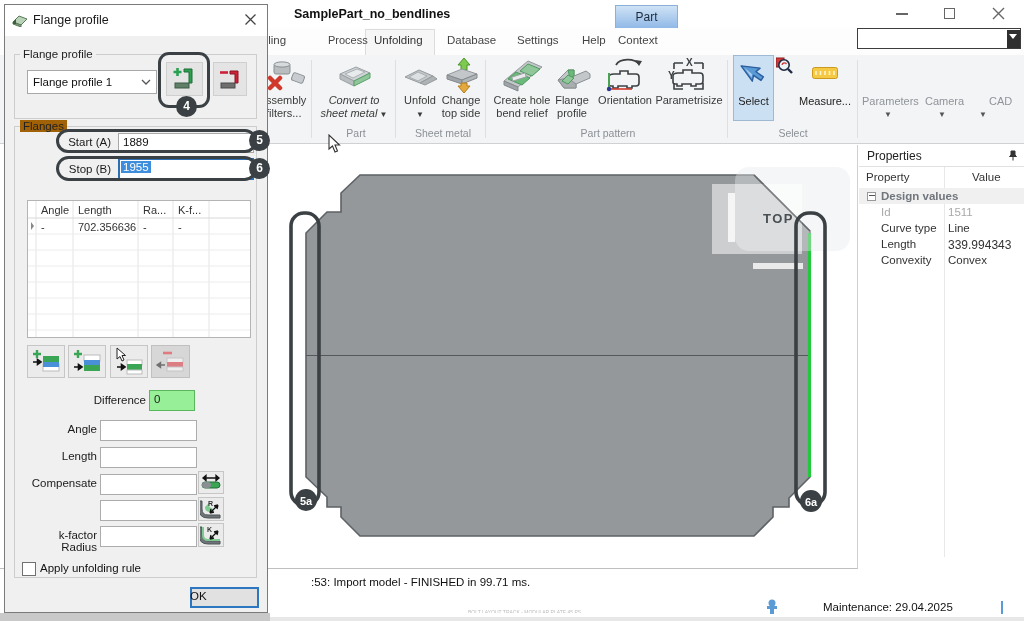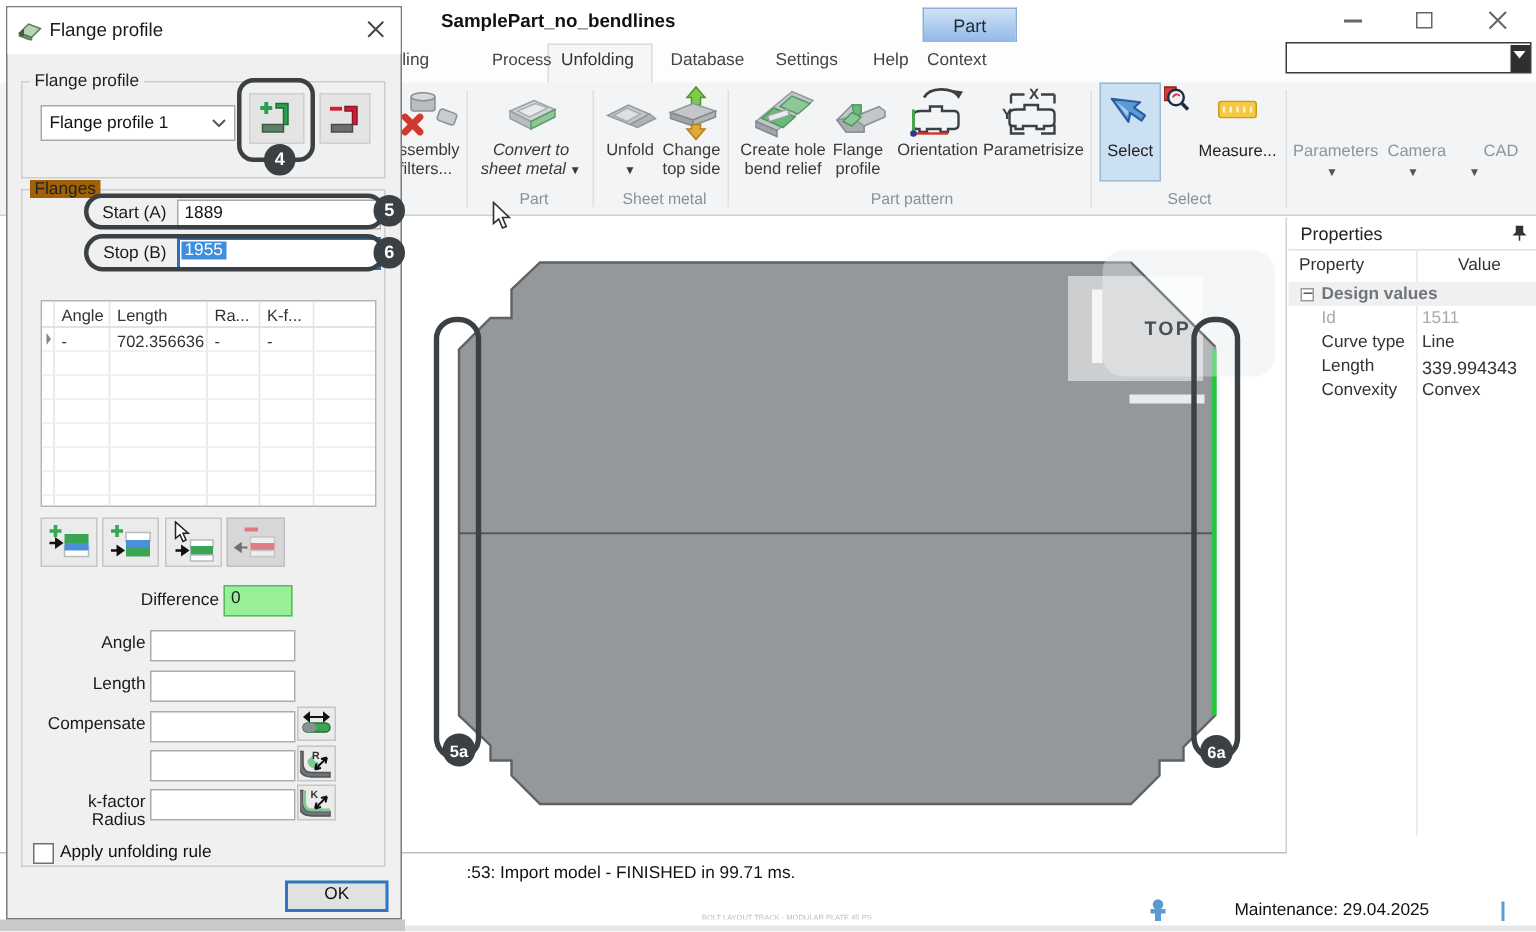--- a/index.html
+++ b/index.html
@@ -360,13 +360,13 @@
   <path d="M2 2 v8 q0 6 6 6 h12 v3 h-12 q-9 0 -9 -9 v-8 z" fill="#6e7478" stroke="#4e5457"></path>
   <path d="M4 2 v8 q0 4 4 4 h12 v2 h-12 q-6 0 -6 -6 v-8 z" fill="#7ec98f"></path>
   <text x="7" y="7" font-size="7" font-weight="bold" fill="#333" font-family="Liberation Sans">K</text>
   <path d="M18 6 L10 14 M18 6 l-4 1 M18 6 l-1 4 M10 14 l4 -1 M10 14 l1 -4" stroke="#111" stroke-width="1.3" fill="none"></path>
 </svg>
 
 <div class="abs" style="left:22px;top:562px;width:14px;height:14px;background:#fff;border:1px solid #707070;box-sizing:border-box;z-index:42;"></div>
 <div class="abs" style="left:40px;top:562px;font-size:11.5px;color:#111;z-index:42;">Apply unfolding rule</div>
 
 <div class="abs" style="left:190px;top:587px;width:69px;height:21px;background:#e1e1e1;border:2px solid #2d77c0;box-sizing:border-box;z-index:42;"></div>
-<div class="abs" style="left:190px;top:590px;width:69px;text-align:center;font-size:11.5px;color:#111;z-index:43;">OK</div>
+<div class="abs" style="left:190px;top:590px;width:69px;text-align:left;font-size:11.5px;color:#111;z-index:43;">OK</div>
 
 </body></html>

